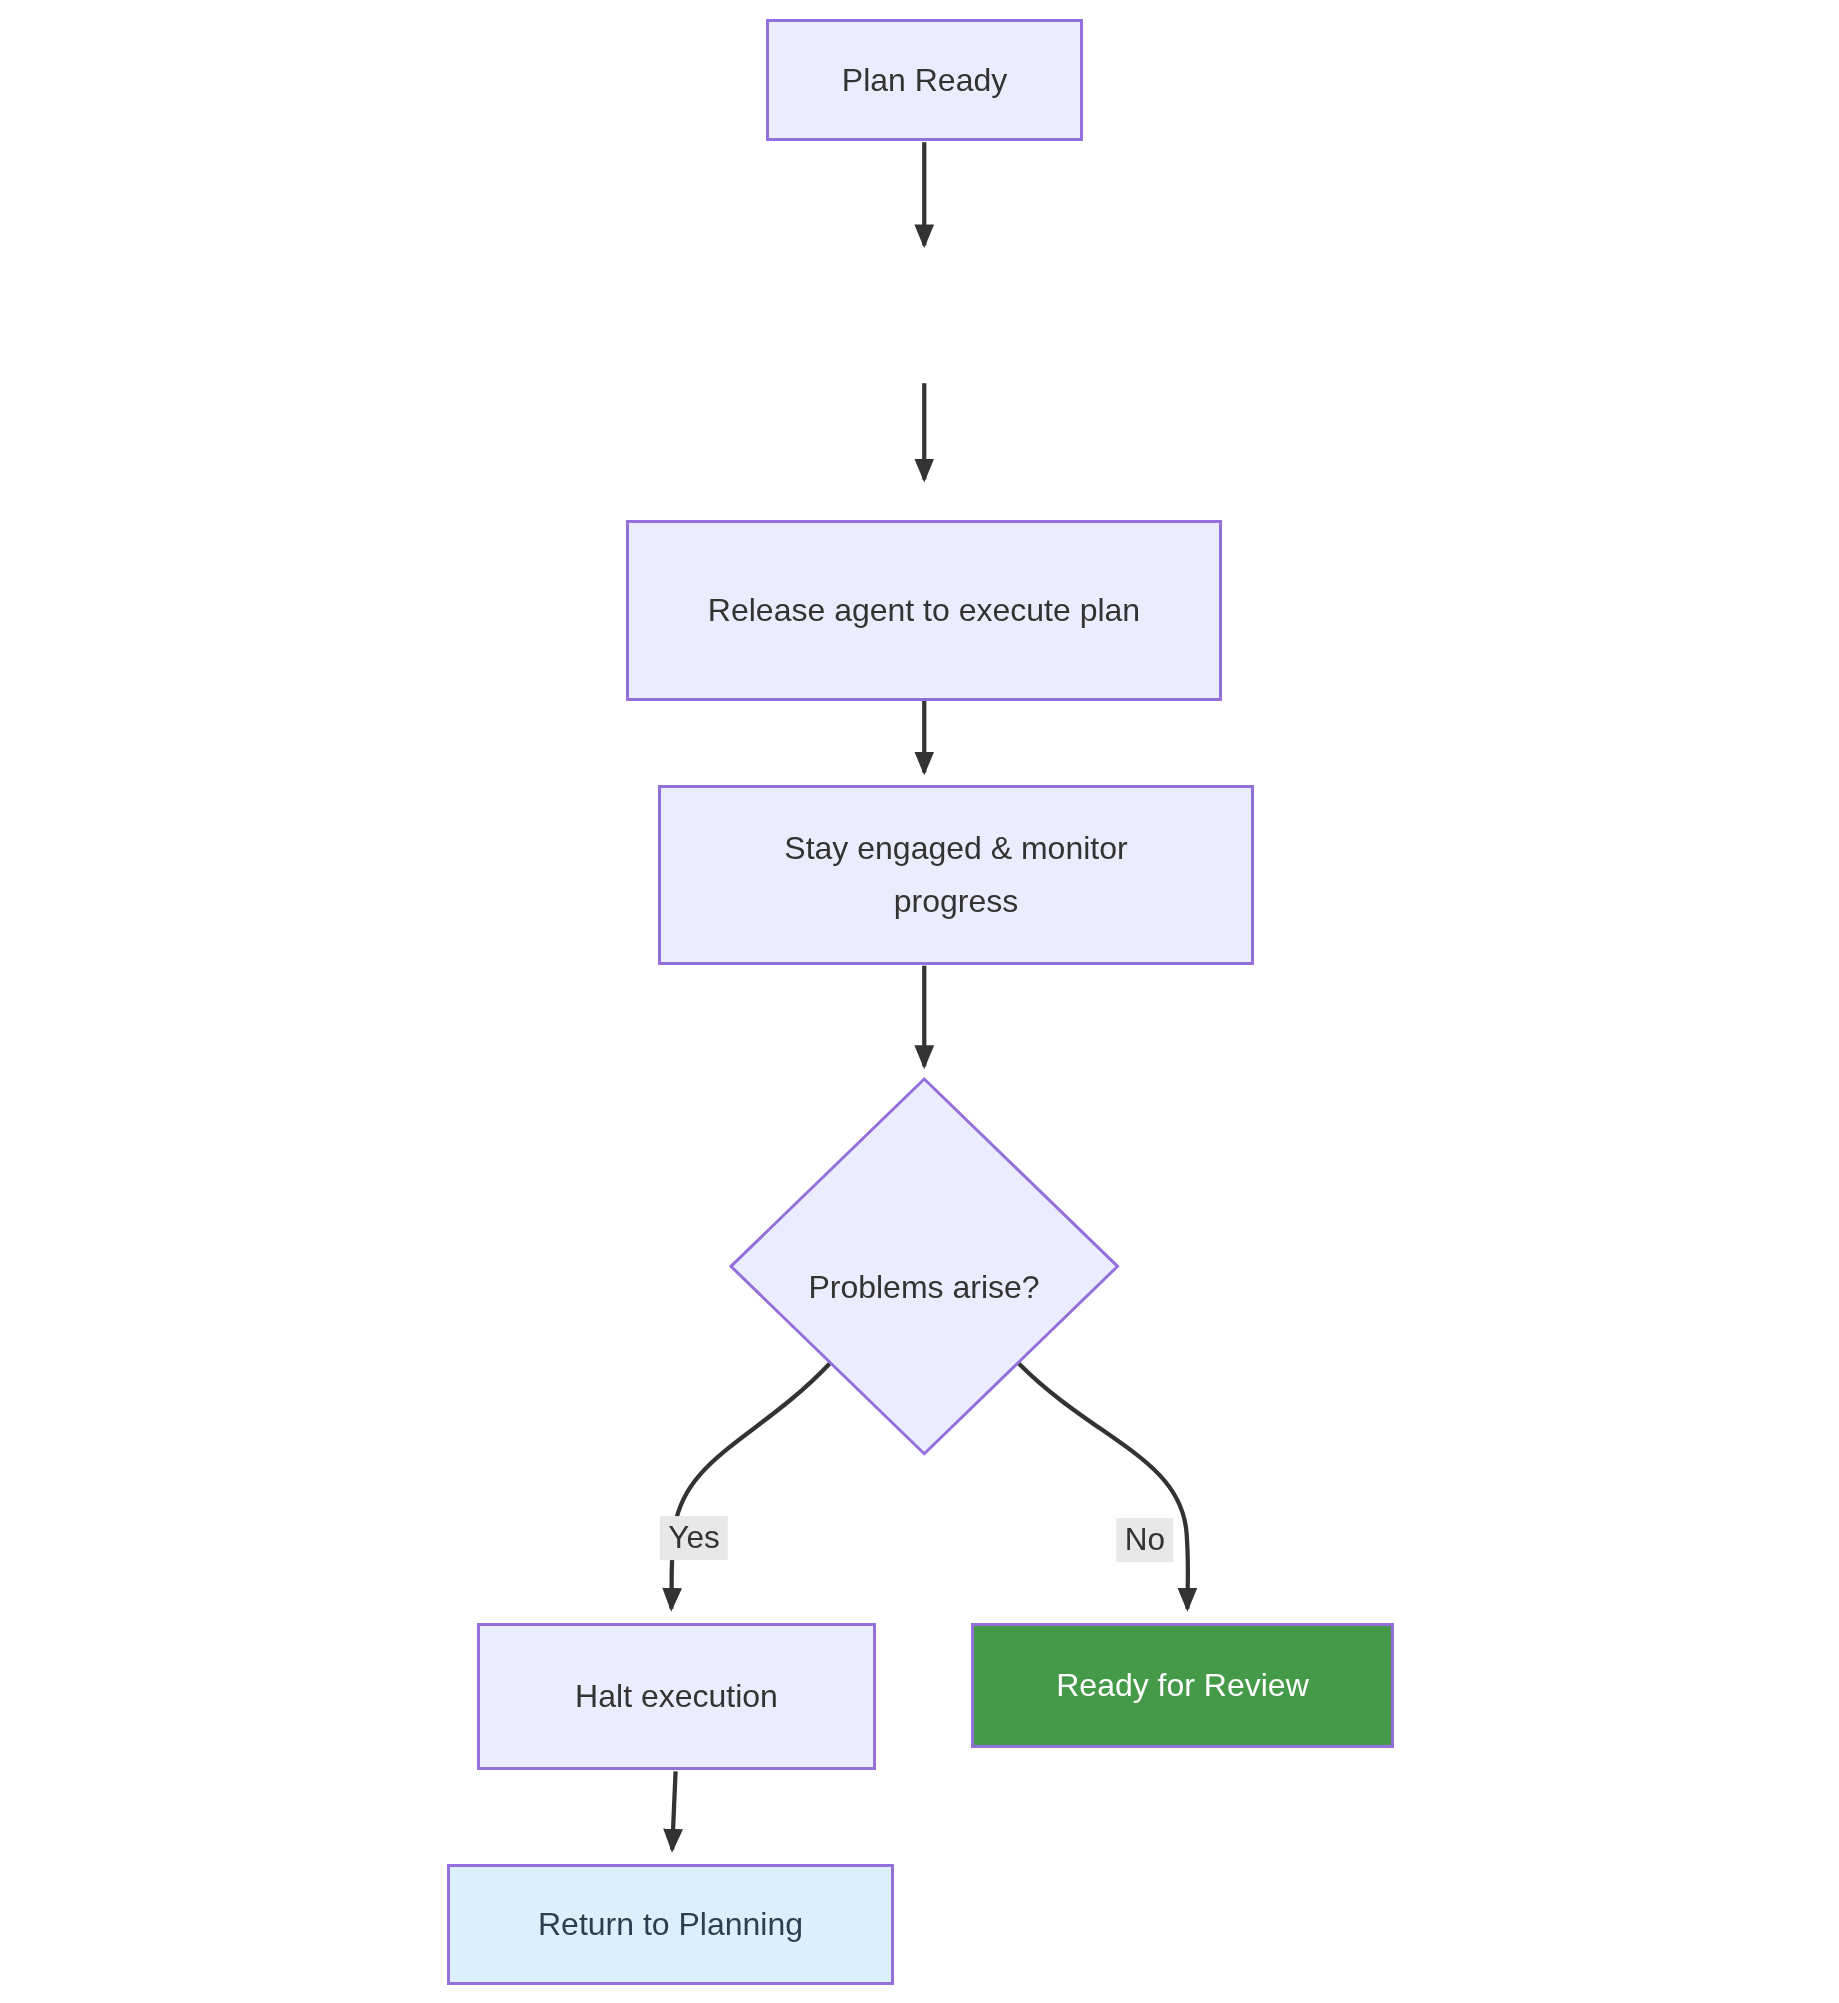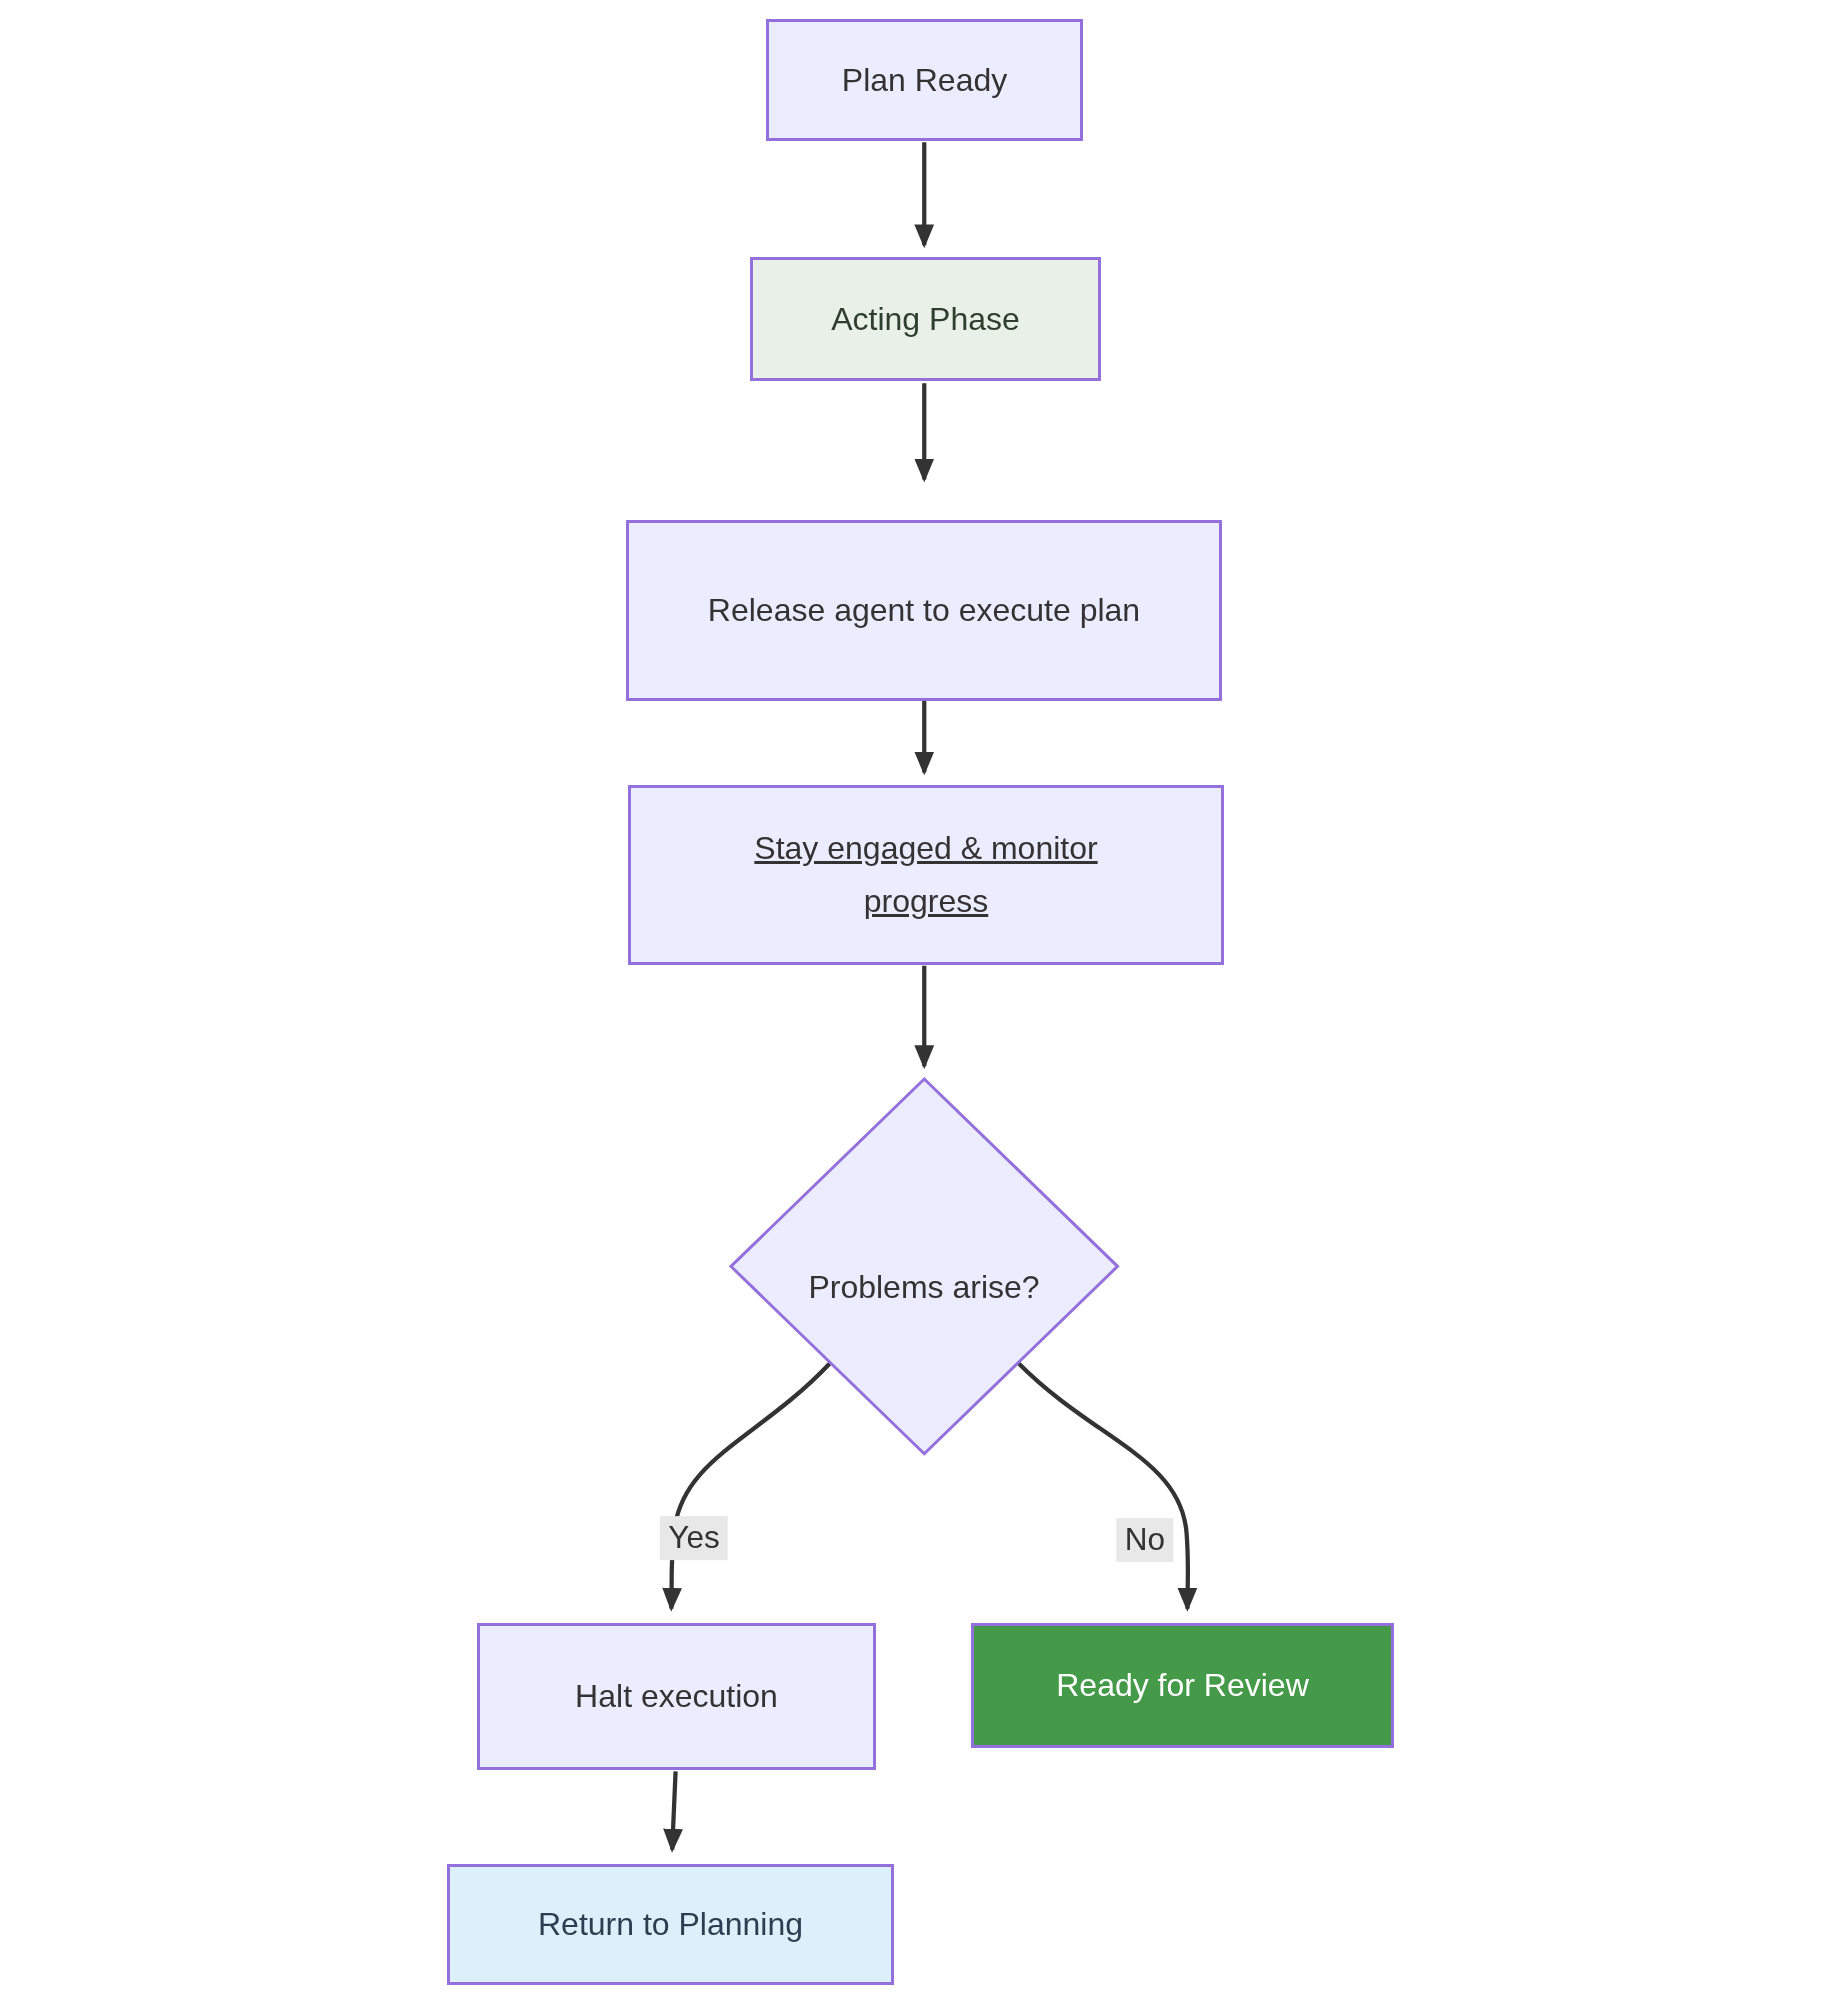--- a/index.html
+++ b/index.html
@@ -102,29 +102,26 @@
     <path class="edge" d="M1196,1601 C1284,1690 1386,1712 1393,1800 C1396,1838 1394,1862 1394,1889" marker-end="url(#arrowhead)"></path>
     <path class="edge" d="M793,2080 L789,2172" marker-end="url(#arrowhead)"></path>
 
     <polygon class="diamond-shape" points="1085,1267 1312,1487 1085,1707 858,1487"></polygon>
   </svg>
 
   <div class="node" style="left:766px; top:19px; width:317px; height:122px;">
     <span>Plan Ready</span>
   </div>
 
-  <div class="node acting" style="left:750px; top:257px; width:351px; height:124px;">
-    <span>Acting Phase</span>
-  </div>
 
   <div class="node wrap-narrow" style="left:626px; top:520px; width:596px; height:181px;">
     <span>Release agent to execute plan</span>
   </div>
 
-  <div class="node wrap-narrow" style="left:628px; top:785px; width:596px; height:180px;text-decoration:underline;">
+  <div class="node wrap-narrow" style="left:658px; top:785px; width:596px; height:180px;">
     <span>Stay engaged &amp; monitor progress</span>
   </div>
 
   <div class="diamond-label" style="left:924px; top:1267px;">Problems arise?</div>
 
   <div class="edge-label" style="left:670px; top:1538px;">Yes</div>
 
   <div class="edge-label" style="left:1121px; top:1540px;">No</div>
 
   <div class="node" style="left:477px; top:1623px; width:399px; height:147px;">

